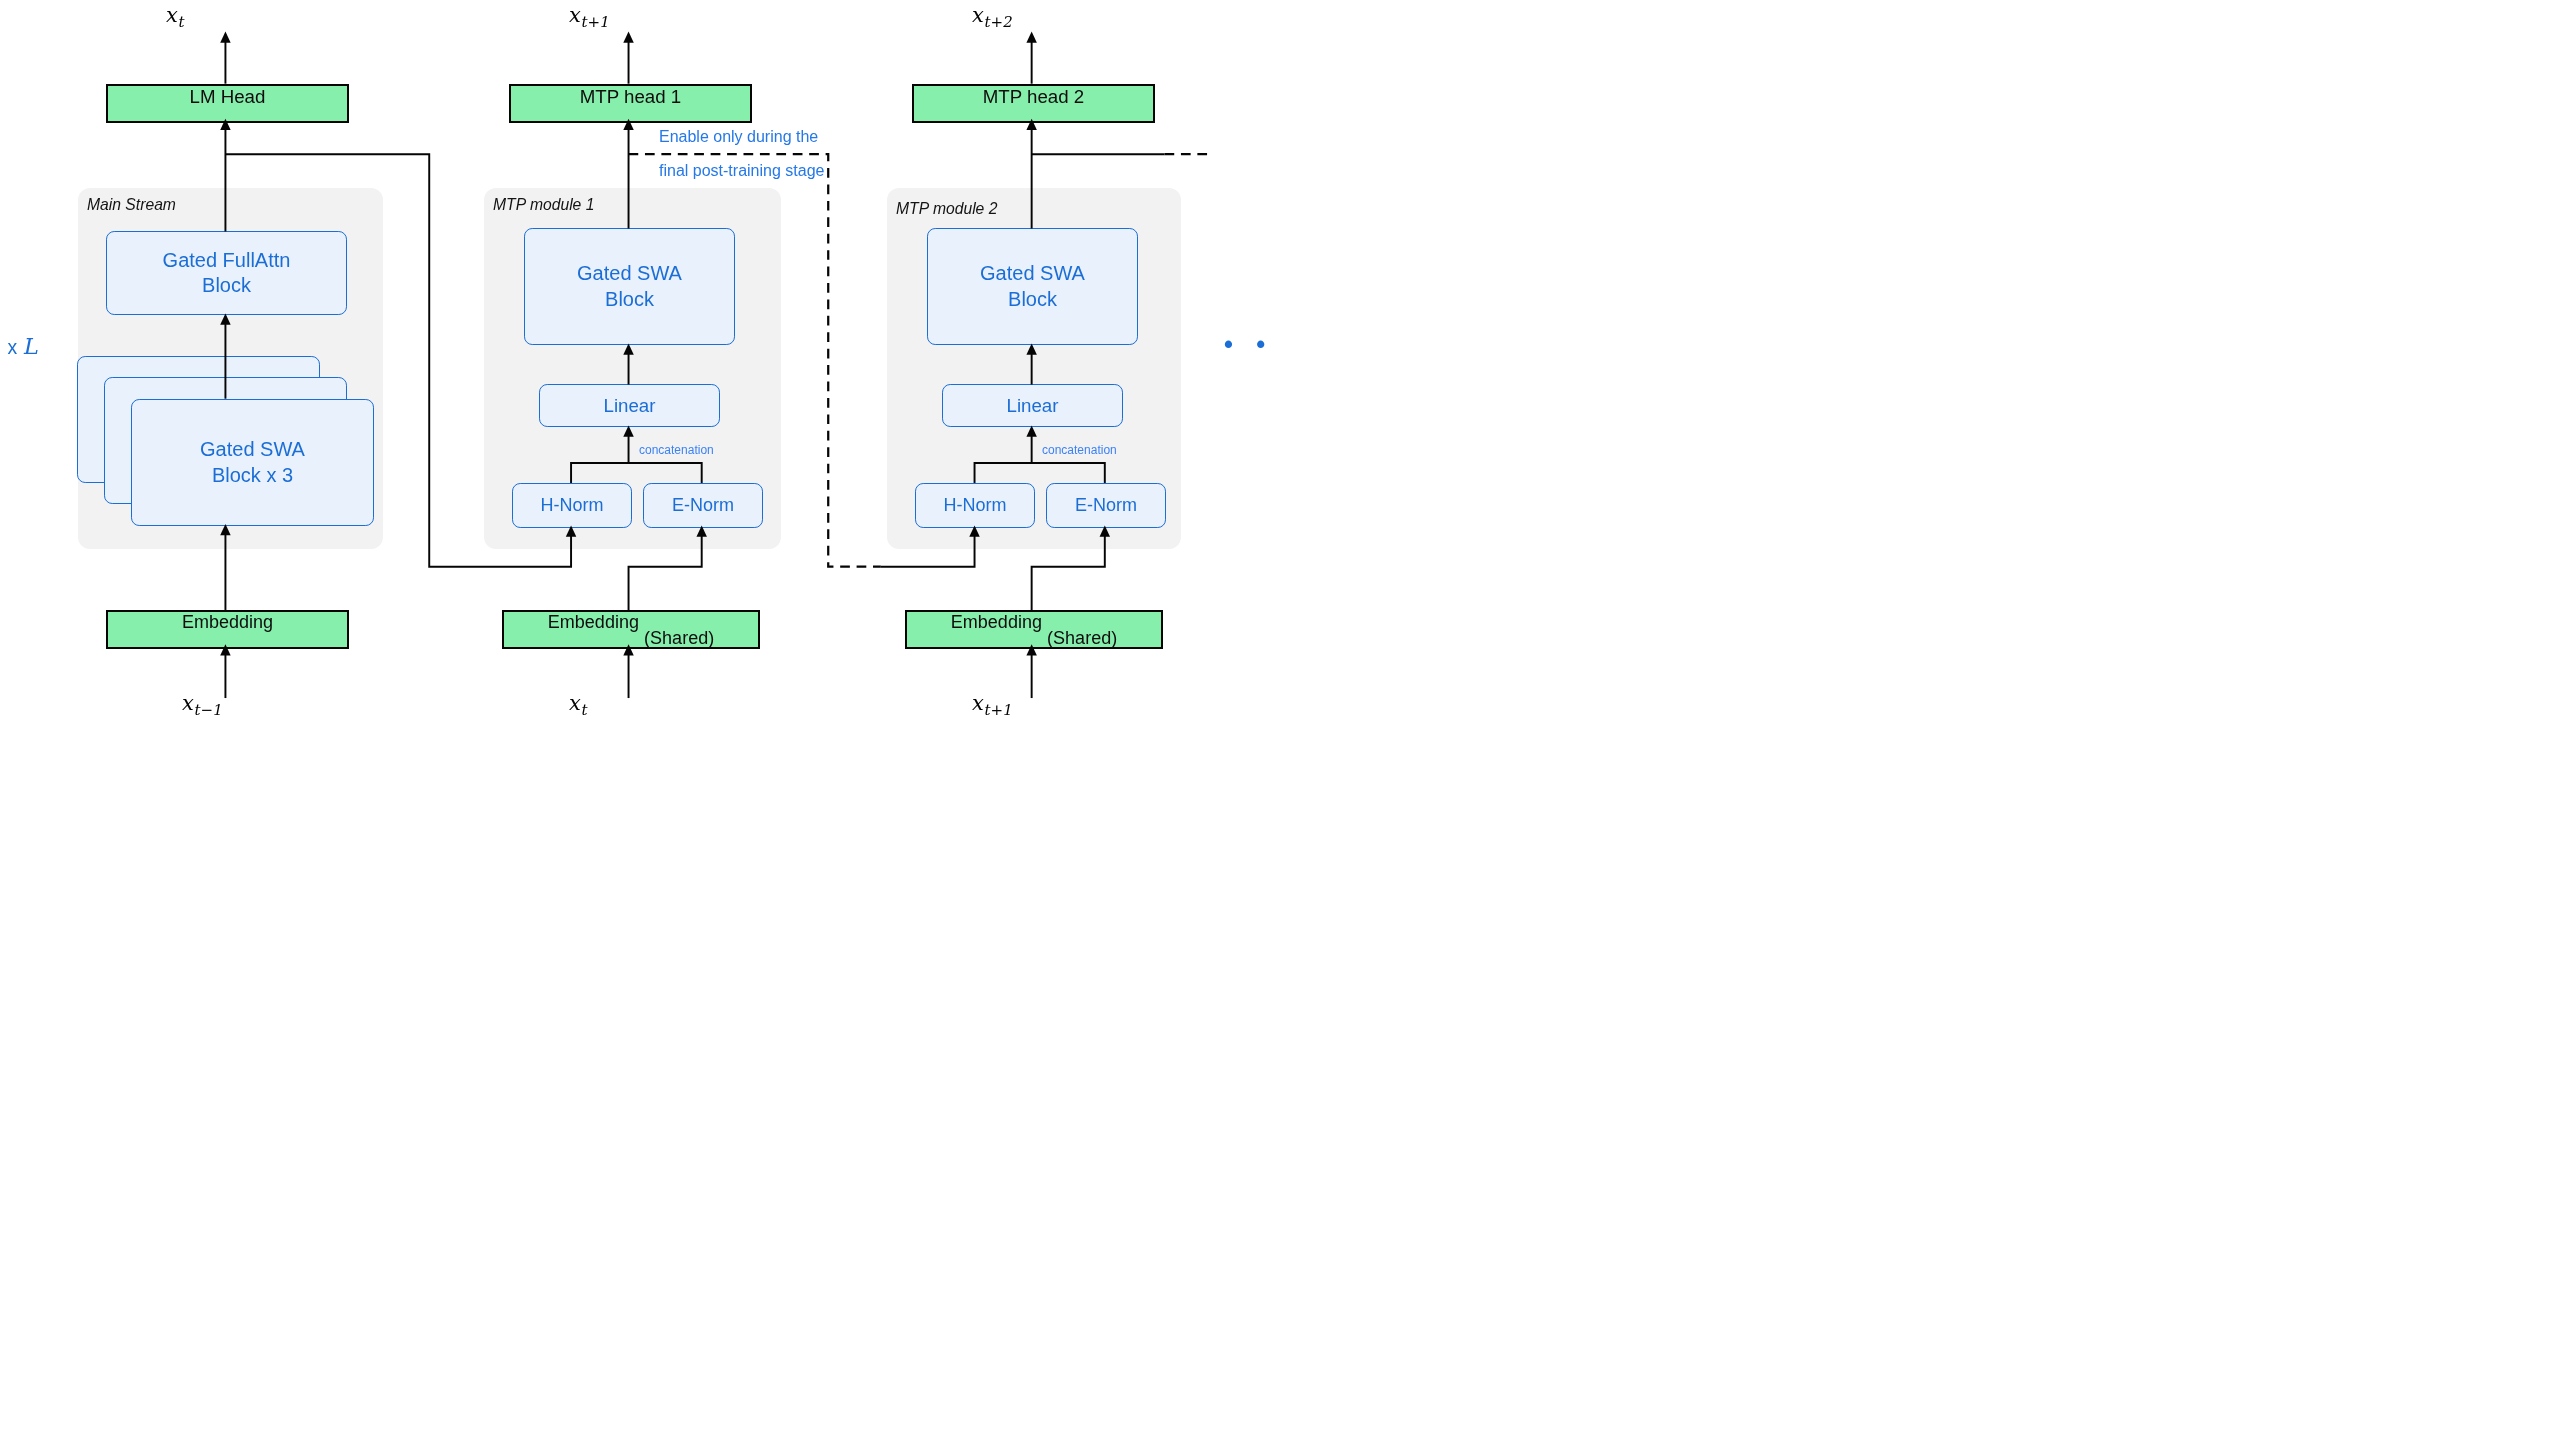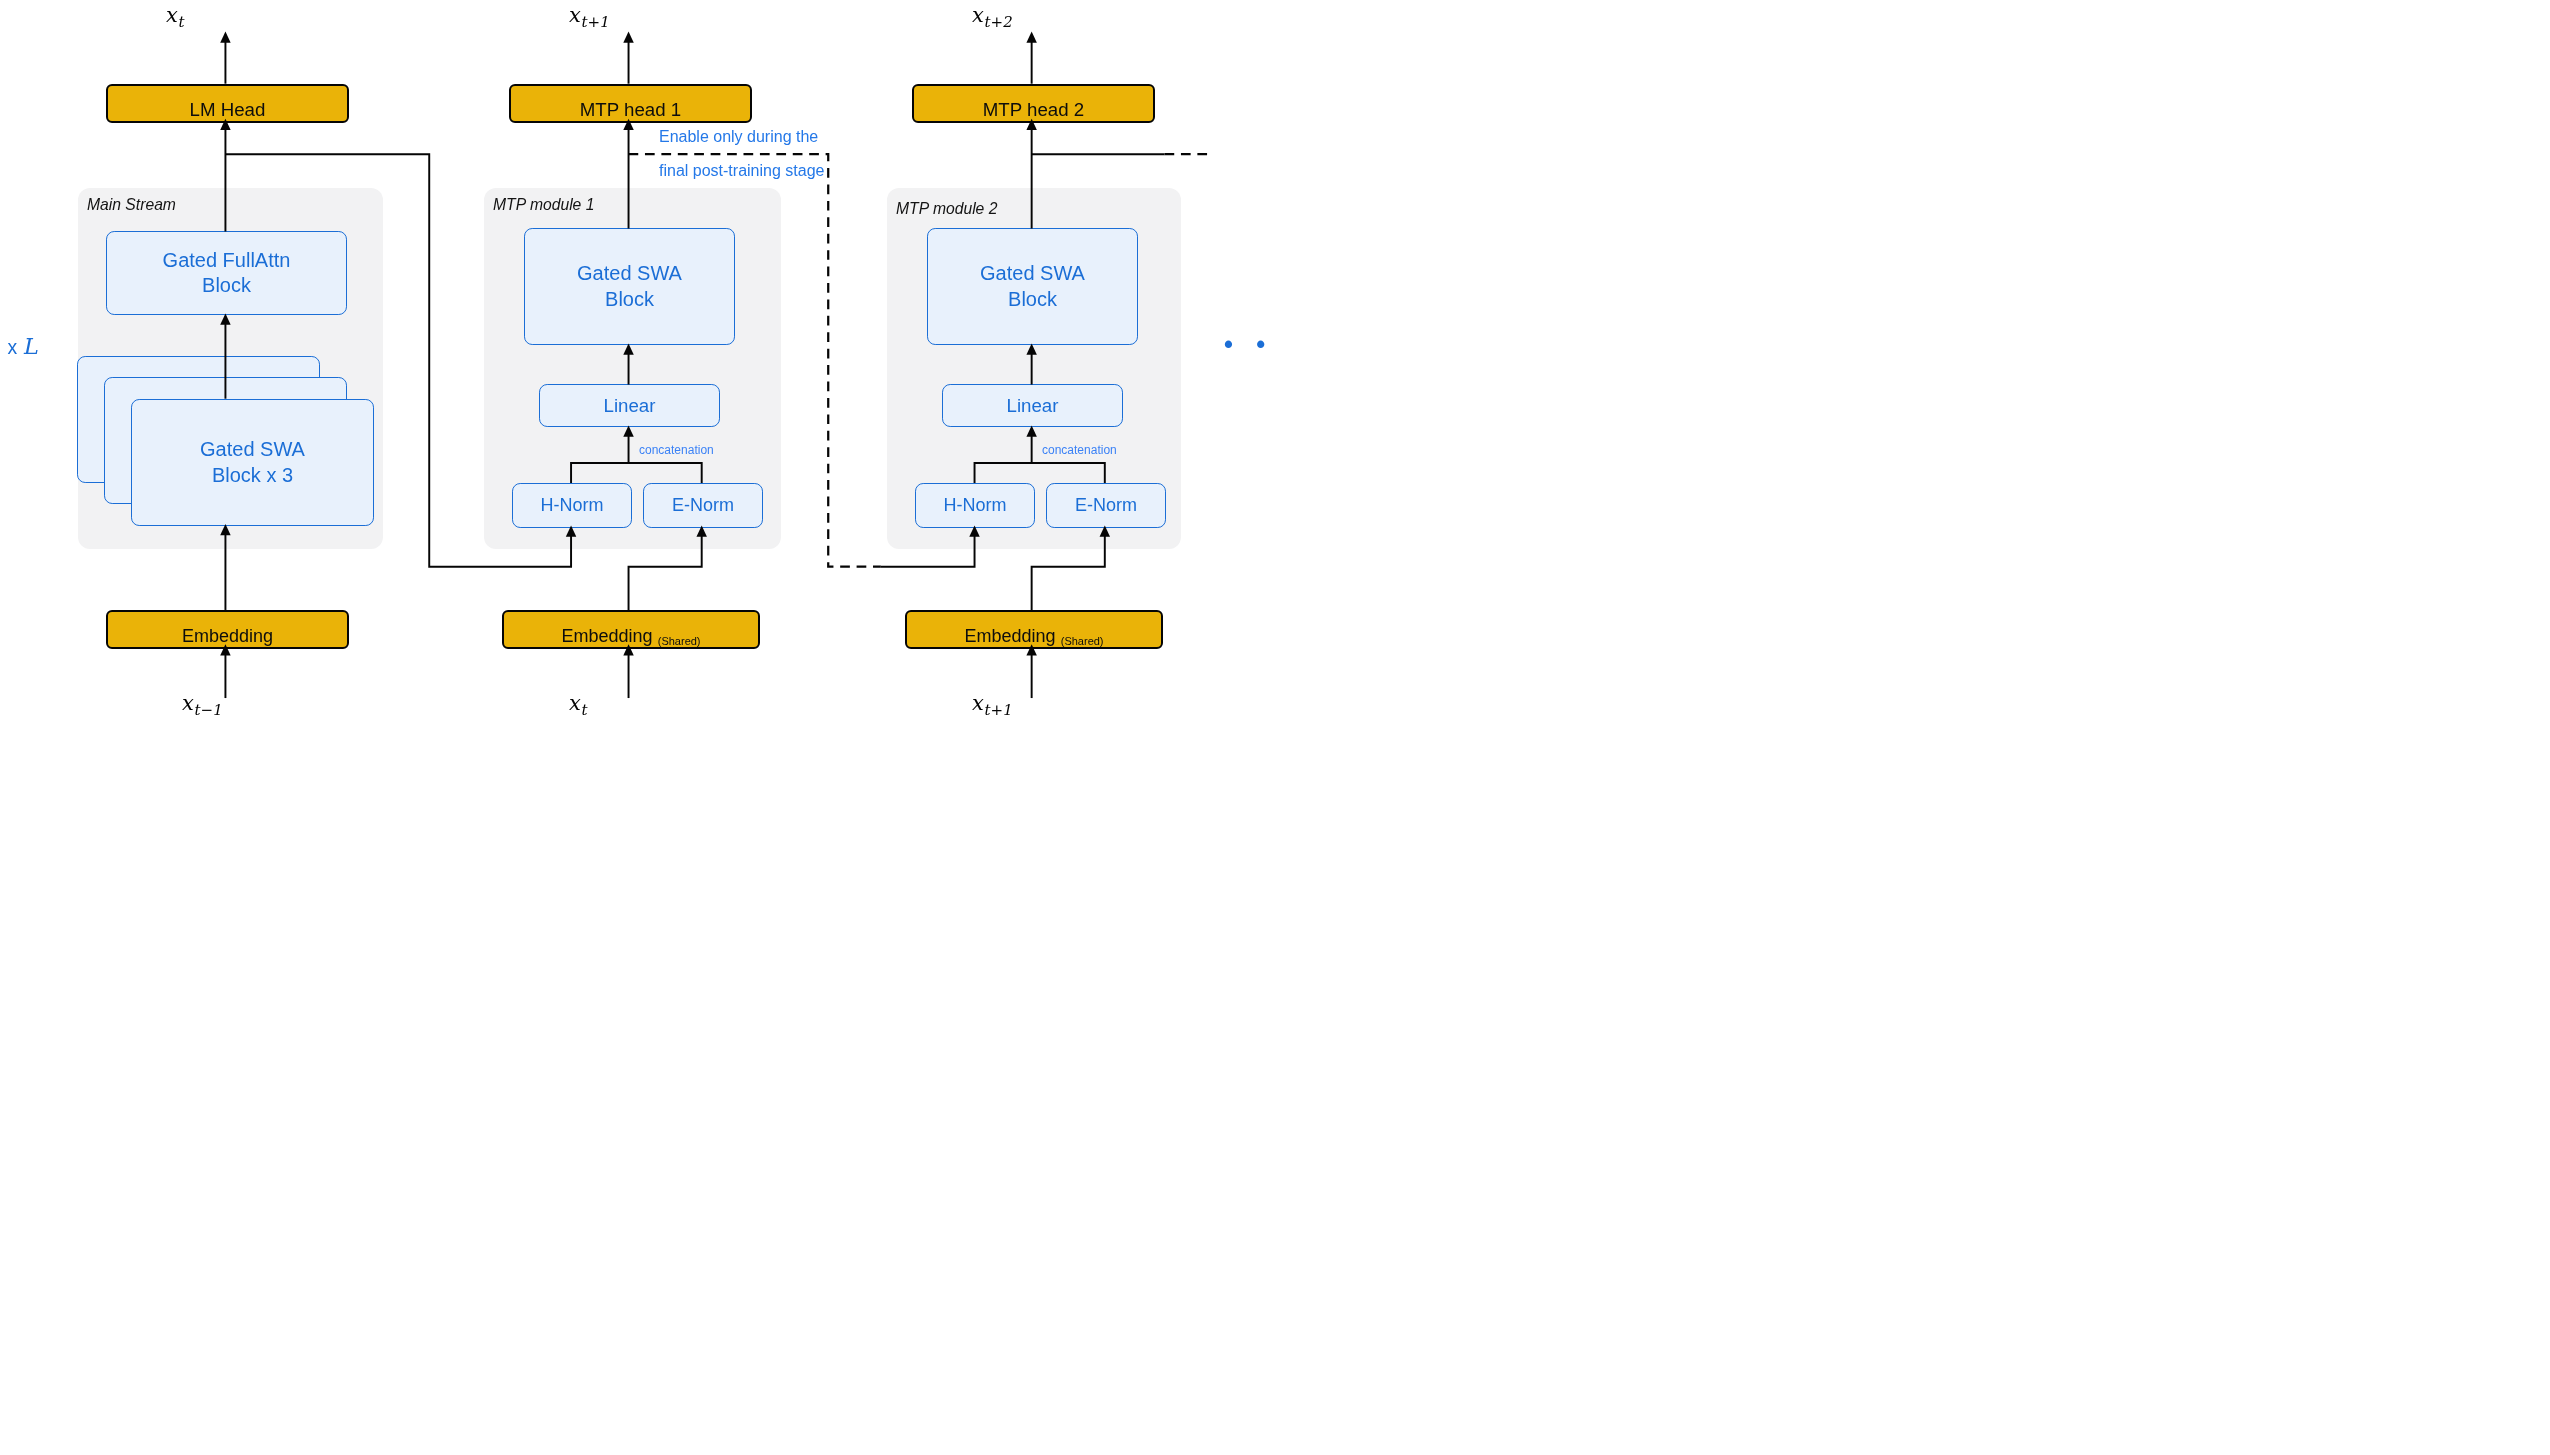--- a/index.html
+++ b/index.html
@@ -9,23 +9,23 @@
     --ann:#2478e8;
     --panel:#f2f2f3;
     --ink:#0d0d0d;
   }
   .canvas{
     position:relative;width:1275px;height:728px;background:#ffffff;overflow:hidden;
     font-family:"Liberation Sans", sans-serif;color:var(--ink);
   }
   .panel{position:absolute;background:var(--panel);border-radius:12px;}
   .panel-label{position:absolute;font-style:italic;font-size:15.7px;color:#141414;white-space:nowrap;z-index:6;}
-  .headbox{position:absolute;background:#eab308;border:2.2px solid #050505;border-radius:6px;
-    display:flex;align-items:flex-end;justify-content:center;font-size:18.7px;z-index:2;white-space:nowrap;}
-  .embed-suffix{font-size:11px;margin-left:5.2px;}
+  .headbox{position:absolute;background:#86efac;border:2.2px solid #050505;border-radius:0;
+    display:flex;align-items:flex-start;justify-content:center;font-size:18.7px;z-index:2;white-space:nowrap;}
+  .embed-suffix{font-size:18px;margin-left:5.2px;margin-top:16px;}
   .bluebox{position:absolute;background:var(--fill);border:1.9px solid var(--blue);border-radius:8.2px;
     color:var(--blue);display:flex;flex-direction:column;align-items:center;justify-content:center;
     text-align:center;z-index:2;}
   .bluebox.stack-ghost{z-index:1;}
   .bigtext{font-size:20px;line-height:25.4px;white-space:nowrap;}
   .midtext{font-size:18px;white-space:nowrap;}
   svg.wires{position:absolute;left:0;top:0;z-index:4;pointer-events:none;}
   .mathlabel{position:absolute;width:119px;text-align:left;z-index:5;
     font-family:"DejaVu Serif", serif;font-style:italic;font-size:21px;color:#050505;white-space:nowrap;}
   .mathlabel .msub{font-size:15px;vertical-align:-5.2px;margin-left:0.7px;}

